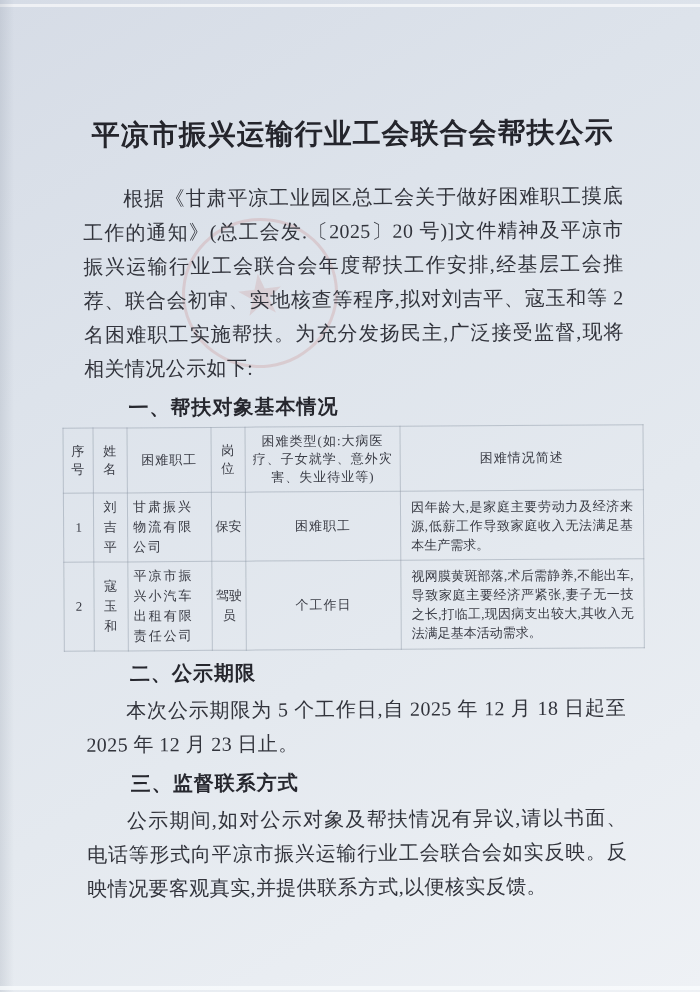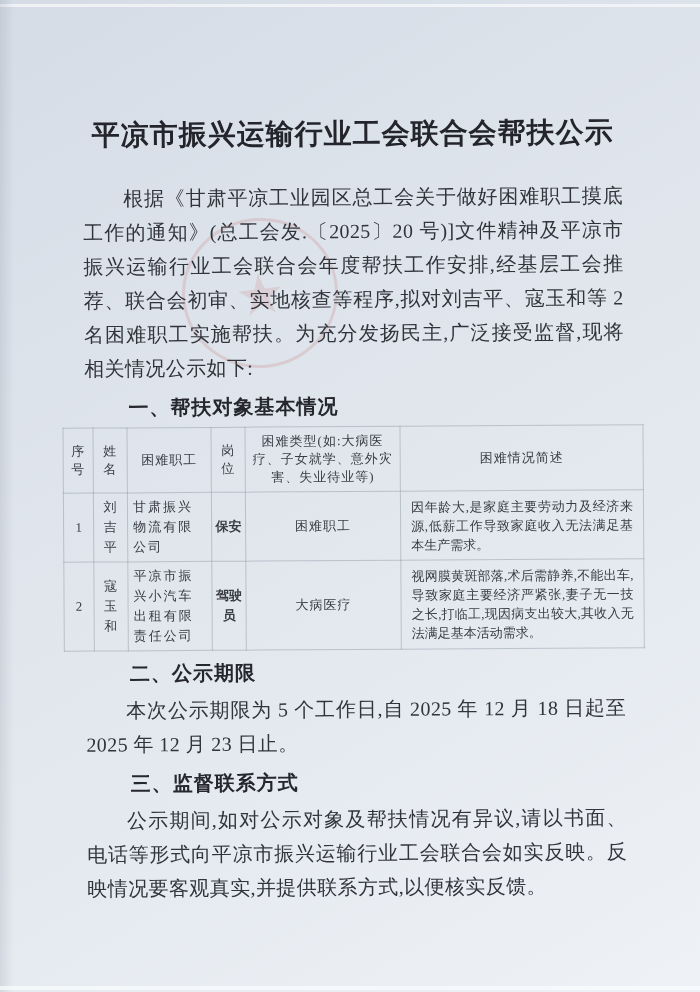--- a/index.html
+++ b/index.html
@@ -69,21 +69,21 @@
     border:1px solid rgba(128,140,155,0.42);
     font-weight:normal;vertical-align:middle;
     word-break:break-all;
   }
   .aid-table th{
     text-align:center;line-height:18px;padding:5px 3px;letter-spacing:1px;
   }
   td.c-seq{text-align:center;padding:4px 2px;}
   td.c-name{text-align:center;line-height:20px;padding:4px 8px;letter-spacing:1px;}
   td.c-unit{line-height:20px;padding:4px 5px;letter-spacing:2px;text-align:left;}
-  td.c-post{text-align:center;line-height:20px;padding:4px 0;font-weight:bold;}
+  td.c-post{text-align:center;line-height:20px;padding:4px 0;}
   td.c-type{text-align:center;padding:4px 4px;letter-spacing:1px;}
   td.c-desc{line-height:19px;padding:5px 10px;text-align:justify;}
   .sec-par{margin:6px 0 0 0;}
 </style>
 </head>
 <body>
 
 <div class="paper">
   <div class="edge-top"></div>
   <div class="shade-left"></div>
@@ -126,21 +126,21 @@
           <td class="c-unit">甘肃振兴物流有限公司</td>
           <td class="c-post">保安</td>
           <td class="c-type">困难职工</td>
           <td class="c-desc">因年龄大,是家庭主要劳动力及经济来源,低薪工作导致家庭收入无法满足基本生产需求。</td>
         </tr>
         <tr>
           <td class="c-seq">2</td>
           <td class="c-name">寇玉和</td>
           <td class="c-unit">平凉市振兴小汽车出租有限责任公司</td>
           <td class="c-post">驾驶员</td>
-          <td class="c-type">大病医疗</td>
+          <td class="c-type">个工作日</td>
           <td class="c-desc">视网膜黄斑部落,术后需静养,不能出车,导致家庭主要经济严紧张,妻子无一技之长,打临工,现因病支出较大,其收入无法满足基本活动需求。</td>
         </tr>
       </tbody>
     </table>
 
     <h2 class="sec-heading">二、公示期限</h2>
     <p class="body-par sec-par">本次公示期限为 5 个工作日,自 2025 年 12 月 18 日起至 2025 年 12 月 23 日止。</p>
 
     <h2 class="sec-heading">三、监督联系方式</h2>
     <p class="body-par sec-par">公示期间,如对公示对象及帮扶情况有异议,请以书面、电话等形式向平凉市振兴运输行业工会联合会如实反映。反映情况要客观真实,并提供联系方式,以便核实反馈。</p>

